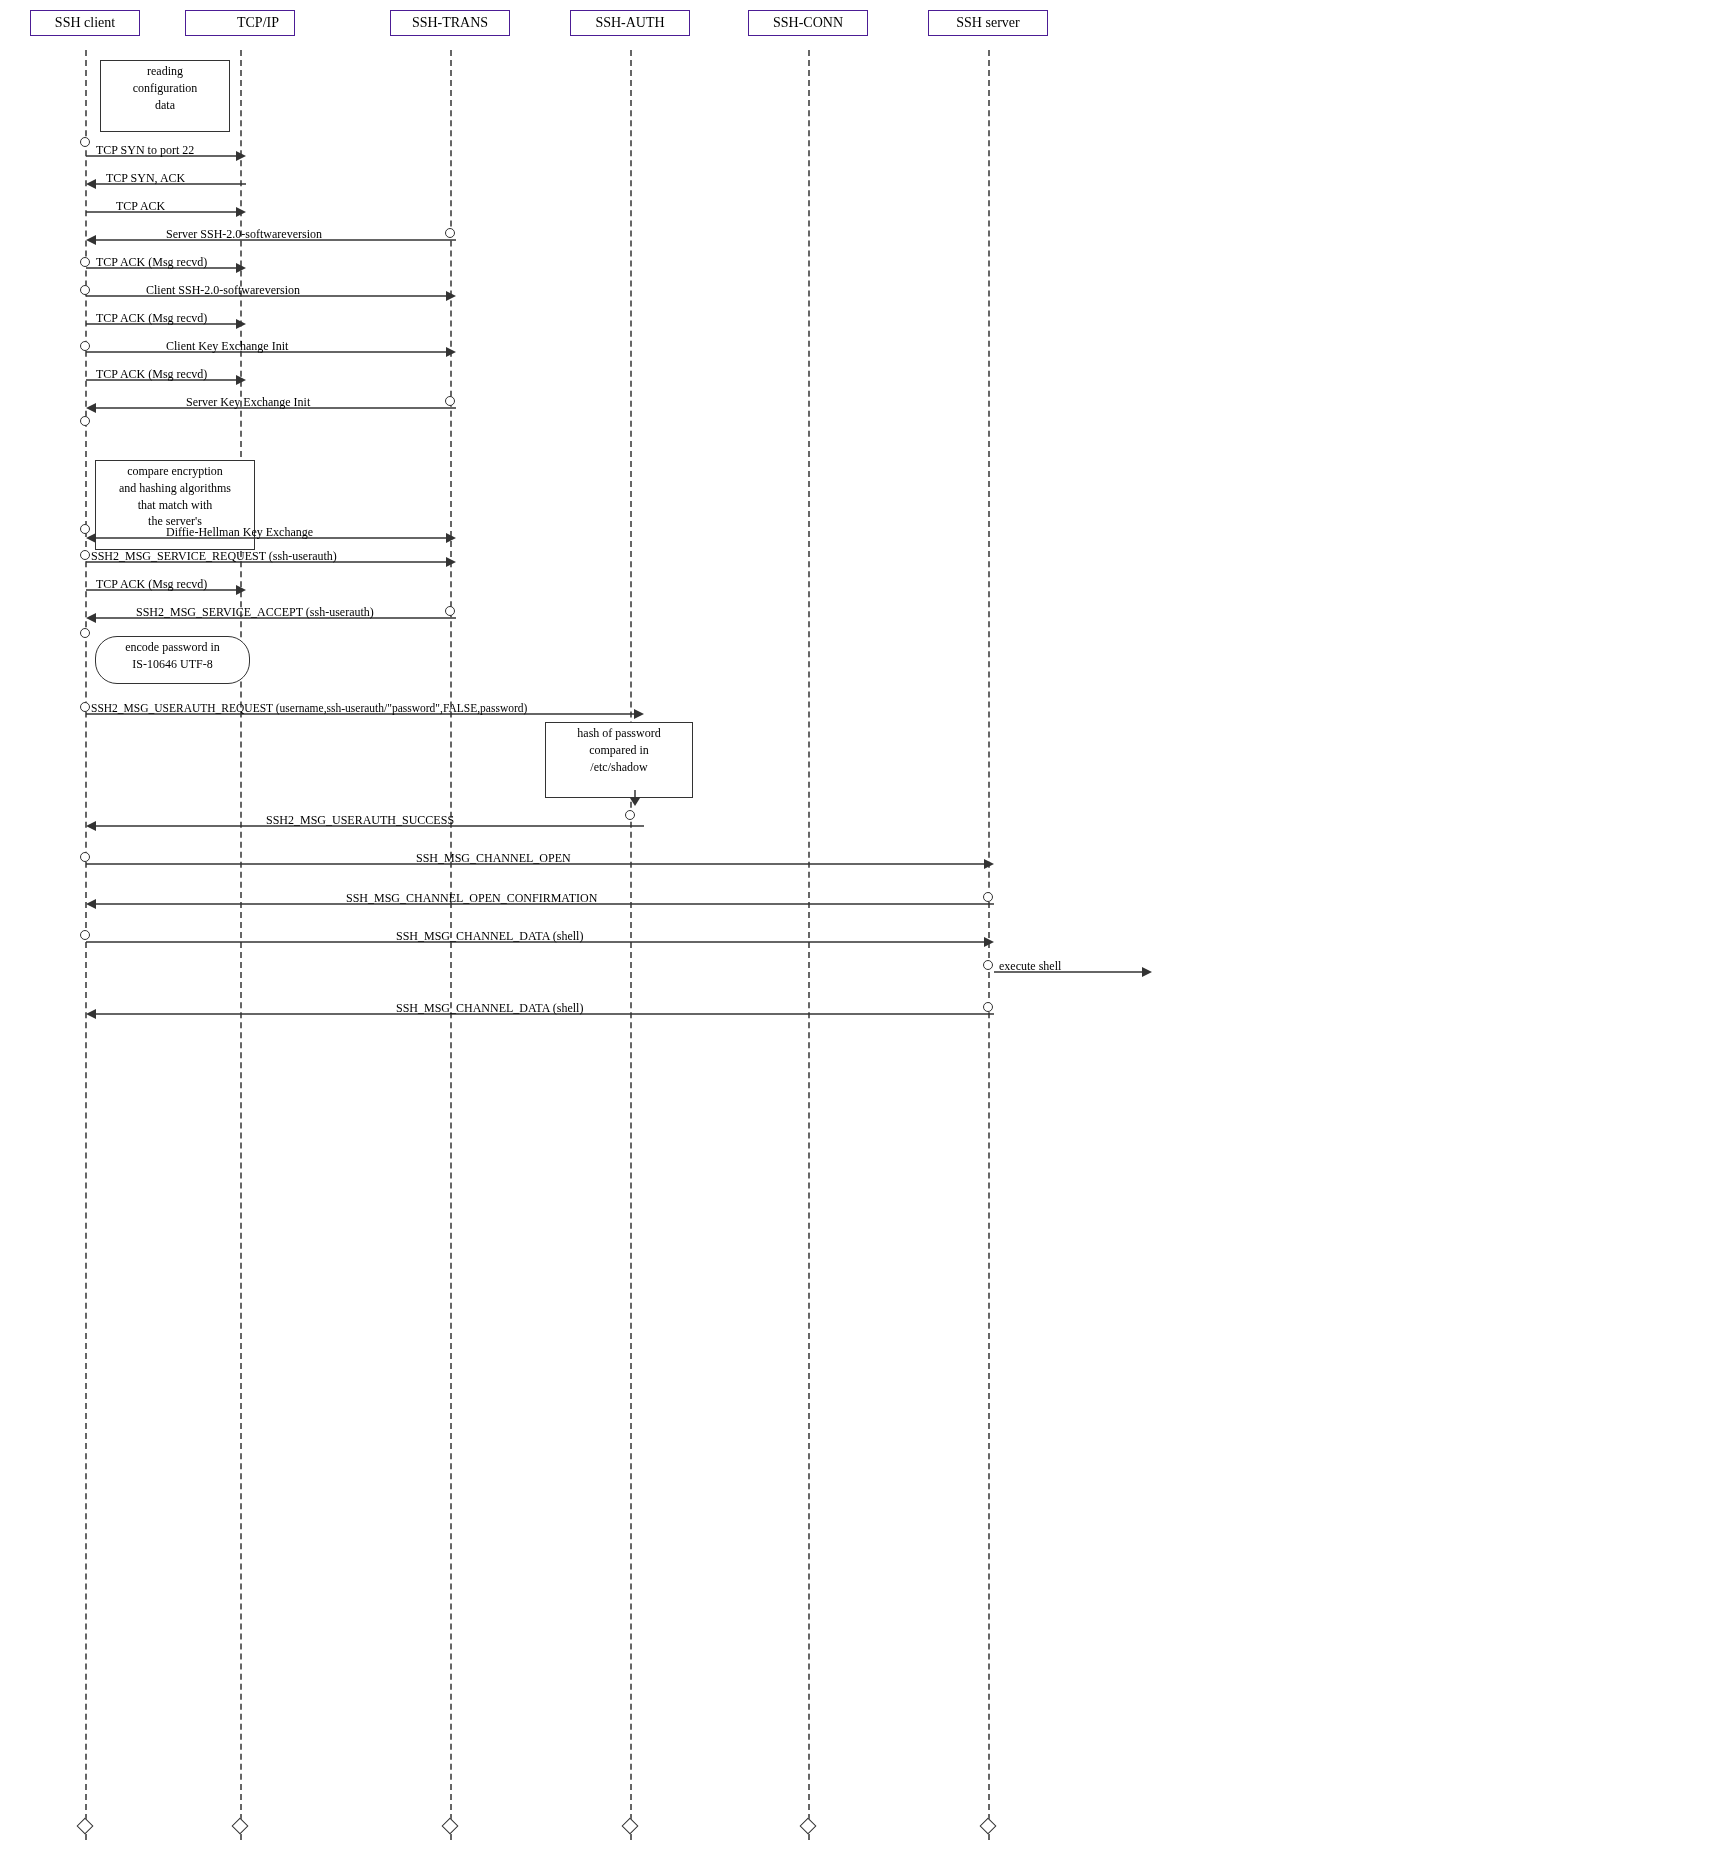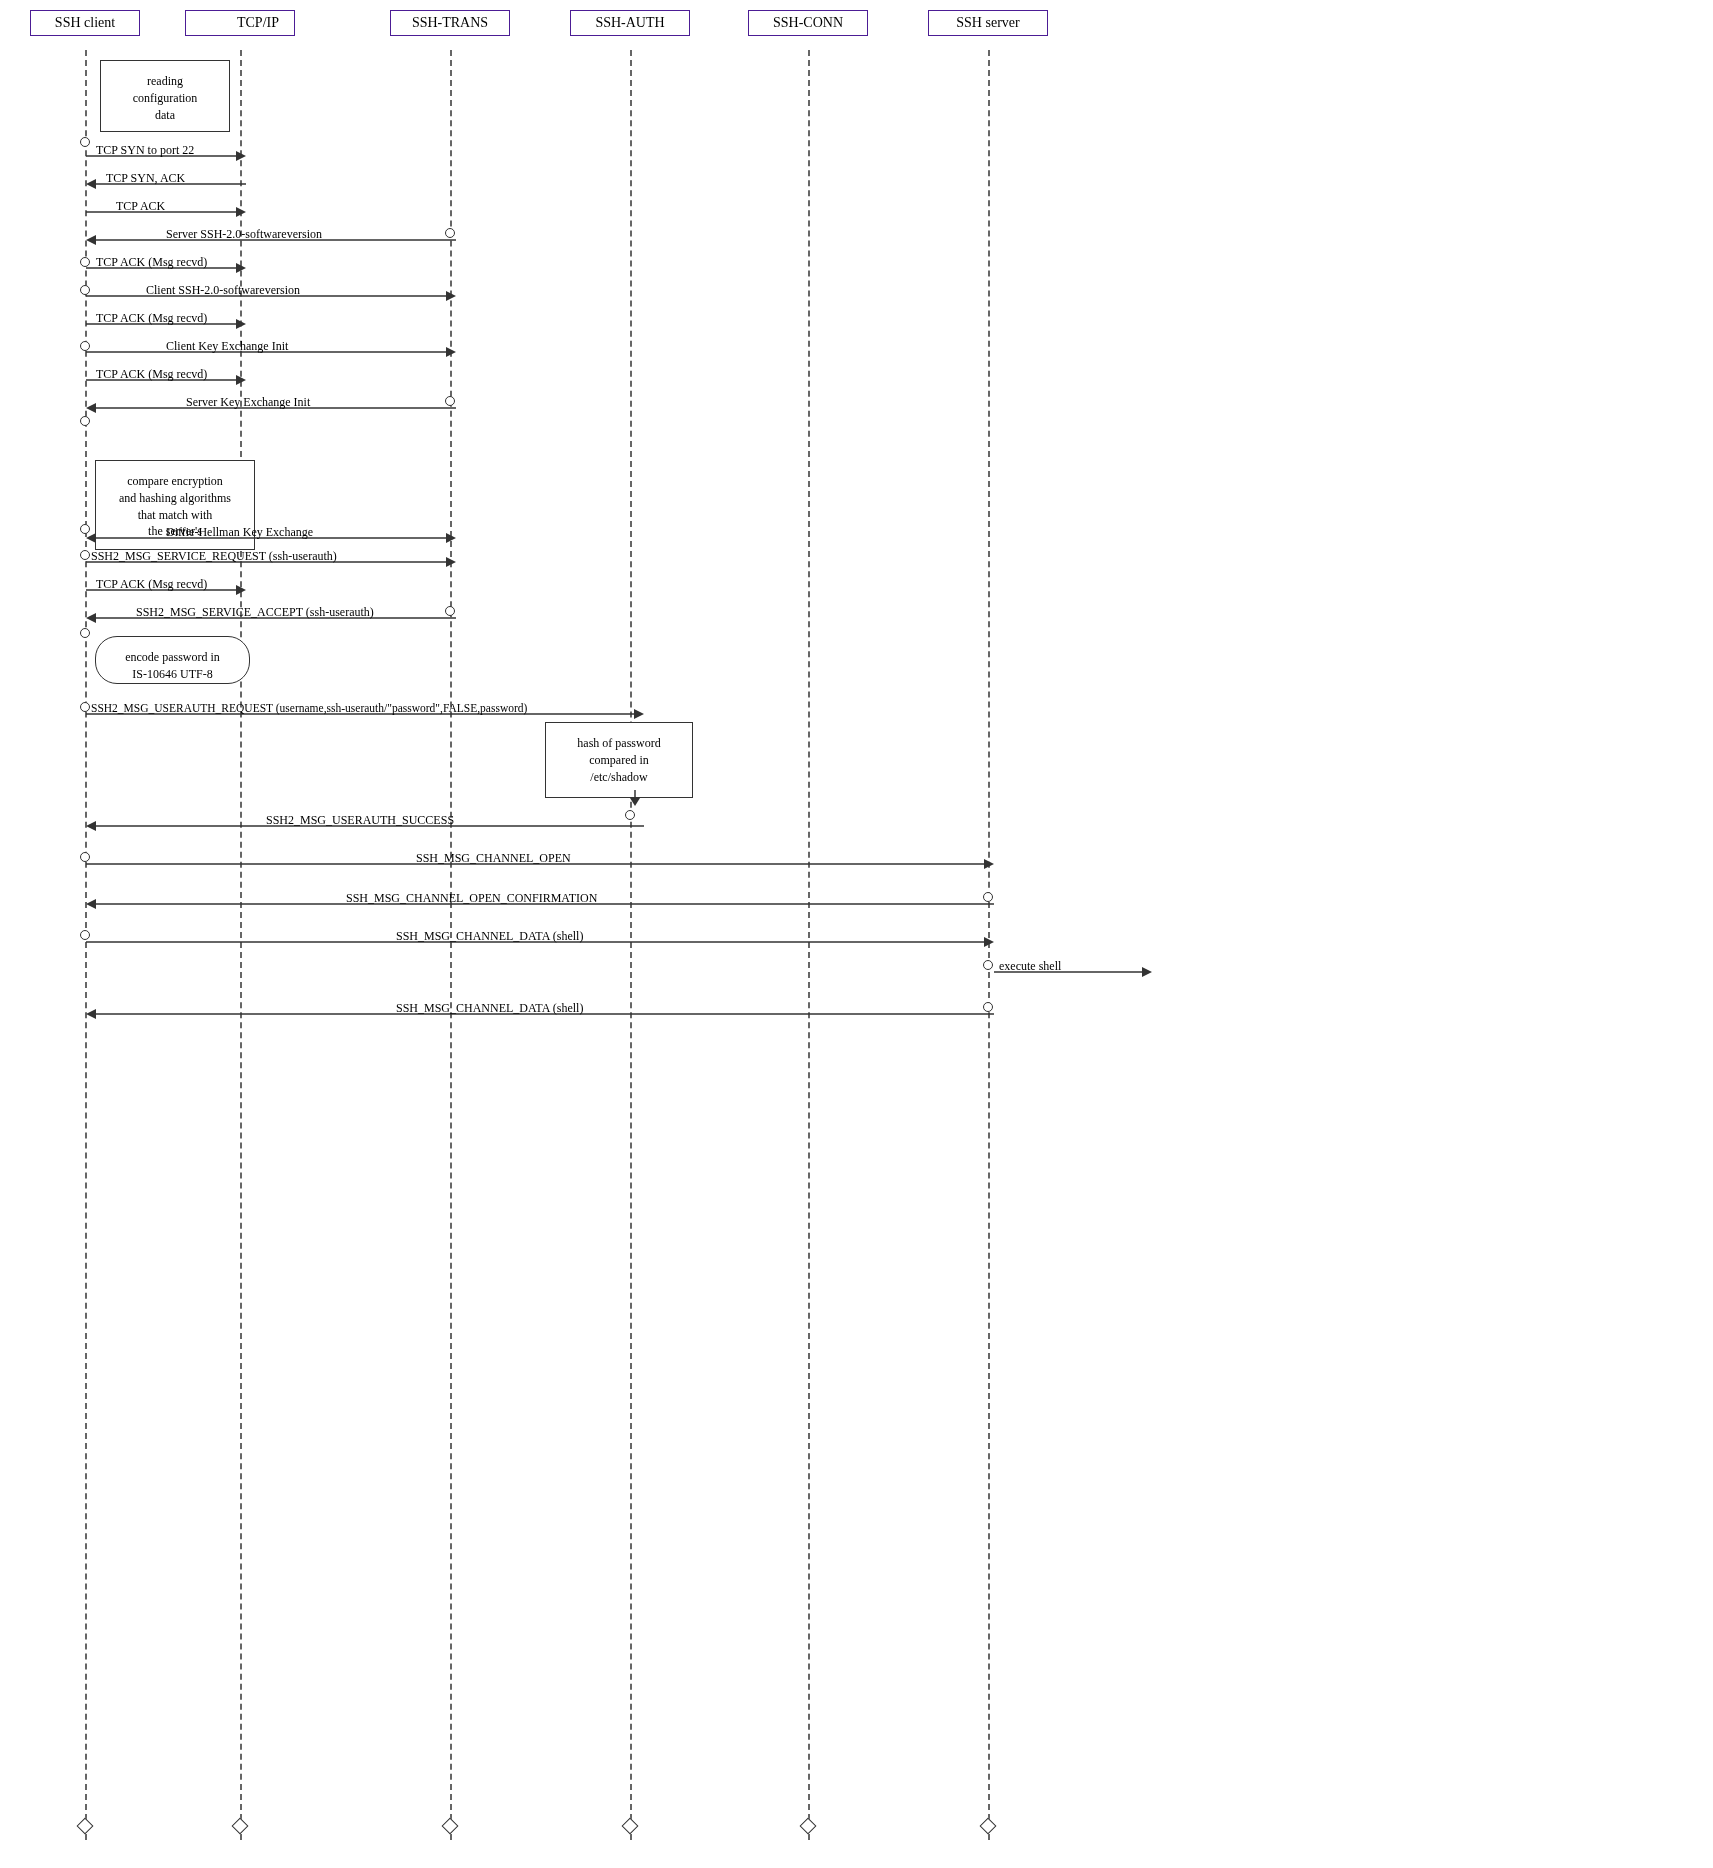--- a/index.html
+++ b/index.html
@@ -34,21 +34,21 @@
       position: absolute;
       top: 50px;
       width: 1px;
       border-left: 2px dashed #666;
     }
     
     .note-box {
       position: absolute;
       border: 1px solid #333;
       background: #fff;
-      padding: 12px 6px;
+      padding: 2px 6px;
       font-size: 12px;
       text-align: center;
       line-height: 1.4;
     }
     
     .circle {
       position: absolute;
       width: 10px;
       height: 10px;
       border-radius: 50%;

